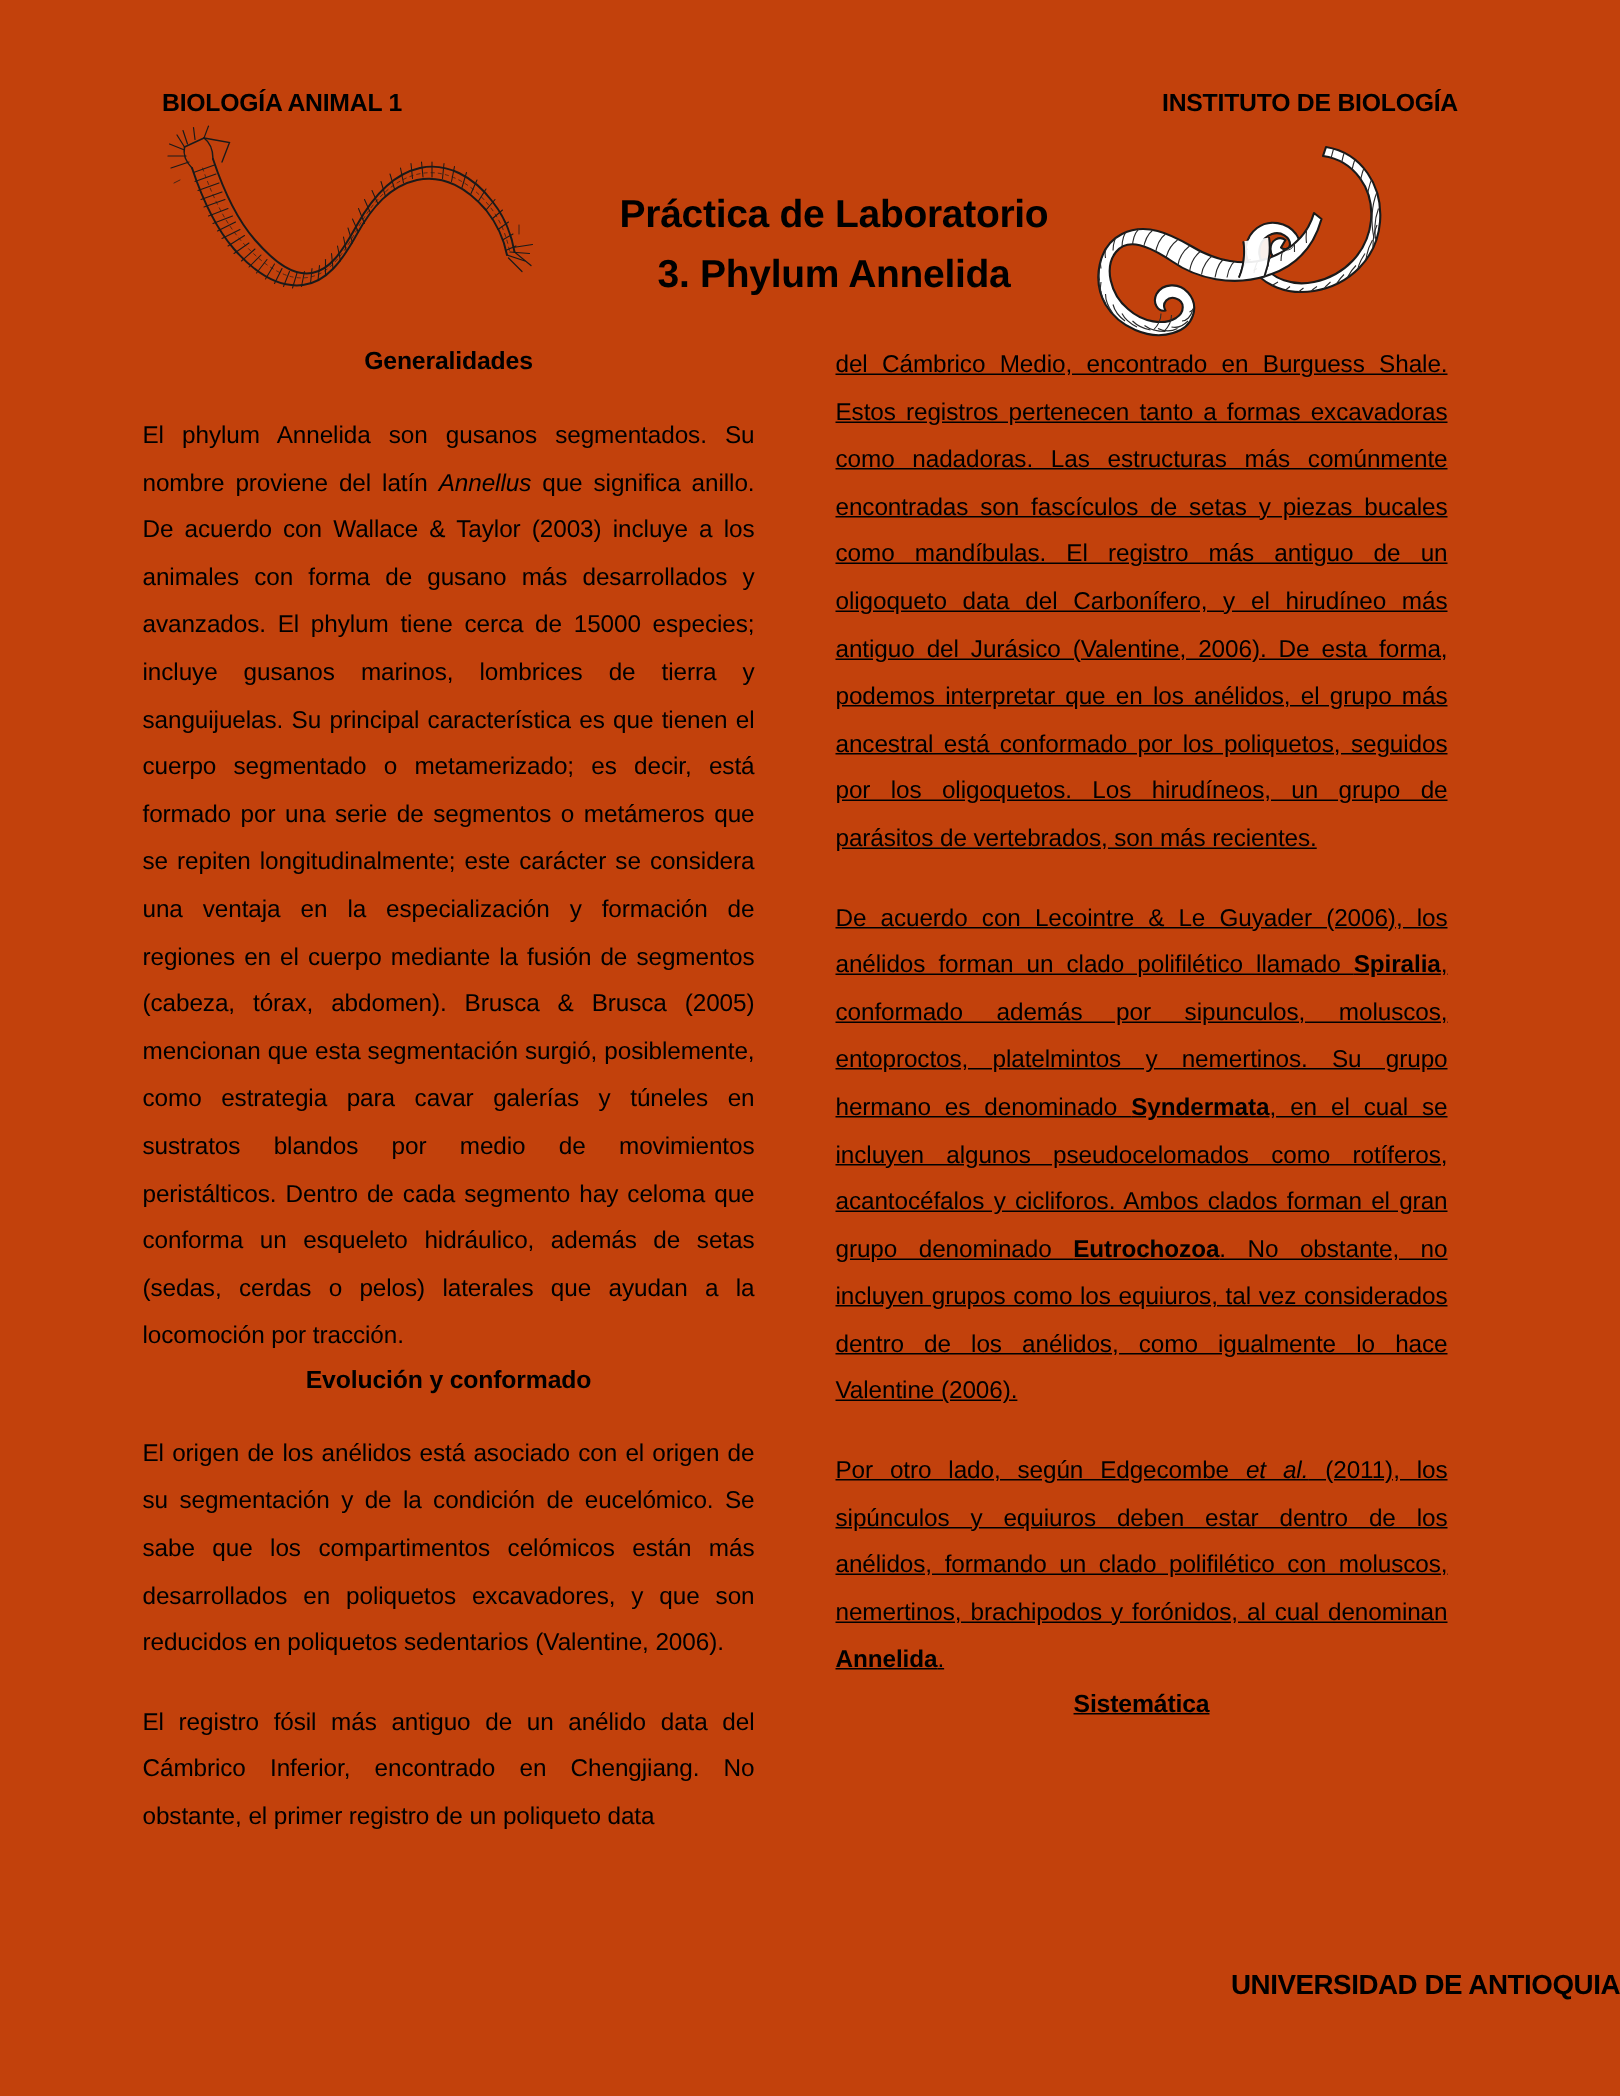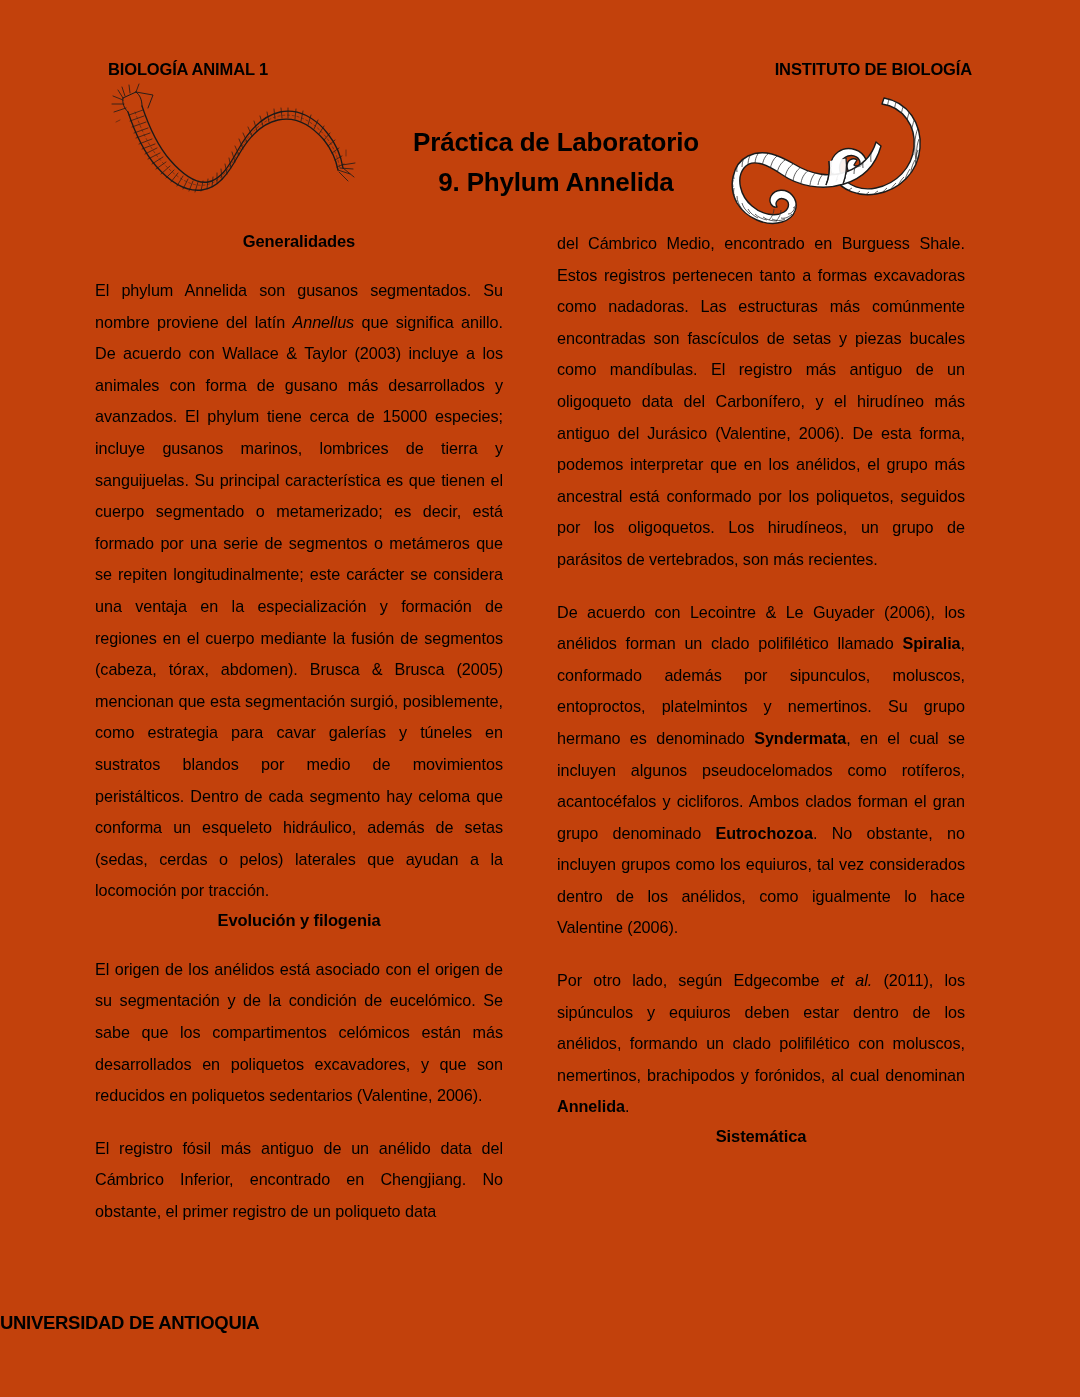--- a/index.html
+++ b/index.html
@@ -80,21 +80,21 @@
     left: 95px;
     width: 890px;
     height: 1060px;
   }
   .col {
     position: absolute;
     top: 0;
     width: 408px;
   }
   .col-left { left: 0; }
-  .col-right { left: 462px; }
+  .col-right { left: 462px; text-decoration: underline; }
 
   h2.section {
     margin: 0;
     font-size: 16.5px;
     font-weight: bold;
     text-align: center;
     line-height: 26px;
     letter-spacing: -0.1px;
   }
   .sec-gap-before { margin-top: 54px; }
@@ -114,21 +114,21 @@
 
   .i { font-style: italic; }
   .b { font-weight: bold; }
 
   
   .footer {
     position: absolute;
     left: 0;
     right: 0;
     top: 1312px;
-    text-align: left;
+    text-align: right;
   }
   .footer-text {
     display: inline-block;
     font-family: "Liberation Sans", sans-serif;
     font-size: 18.5px;
     font-weight: bold;
     letter-spacing: -0.3px;
     white-space: nowrap;
   }
 </style>
@@ -222,21 +222,21 @@
           <path d="M241,90 L250,99"></path>
 
         <path d="M18,40 l4,-2" stroke-width="0.5"></path>
         <path d="M248,74 l0,-6" stroke-width="0.5"></path>
       </g>
     </svg>
   </div>
 
   <div class="title-block">
     <div class="title-line">Práctica de Laboratorio</div>
-    <div class="title-line">9. Phylum Annelida</div>
+    <div class="title-line">3. Phylum Annelida</div>
   </div>
 
   <div class="illus illus-right">
     <svg viewBox="0 0 212 148" xmlns="http://www.w3.org/2000/svg">
       <defs>
         <clipPath id="wormClipA">
           <path d="M158,12 C182,16 196,38 194,62 C192,86 174,104 150,108
                    C132,111 116,104 108,92 C102,83 104,72 112,66
                    C120,60 132,62 138,70 C143,77 140,86 133,88
                    C127,90 121,86 121,80
@@ -371,21 +371,21 @@
     </svg>
   </div>
 
   <div class="columns">
 
     <div class="col col-left">
       <h2 class="section">Generalidades</h2>
 
       <p class="body"><span>El phylum Annelida son gusanos segmentados. Su nombre proviene del latín </span><span class="i">Annellus</span><span> que significa anillo. De acuerdo con Wallace &amp; Taylor (2003) incluye a los animales con forma de gusano más desarrollados y avanzados. El phylum tiene cerca de 15000 especies; incluye gusanos marinos, lombrices de tierra y sanguijuelas. Su principal característica es que tienen el cuerpo segmentado o metamerizado; es decir, está formado por una serie de segmentos o metámeros que se repiten longitudinalmente; este carácter se considera una ventaja en la especialización y formación de regiones en el cuerpo mediante la fusión de segmentos (cabeza, tórax, abdomen). Brusca &amp; Brusca (2005) mencionan que esta segmentación surgió, posiblemente, como estrategia para cavar galerías y túneles en sustratos blandos por medio de movimientos peristálticos. Dentro de cada segmento hay celoma que conforma un esqueleto hidráulico, además de setas (sedas, cerdas o pelos) laterales que ayudan a la locomoción por tracción.</span></p>
 
-      <h2 class="section sec-gap-before-lg">Evolución y filogenia</h2>
+      <h2 class="section sec-gap-before-lg">Evolución y conformado</h2>
 
       <p class="body">El origen de los anélidos está asociado con el origen de su segmentación y de la condición de eucelómico. Se sabe que los compartimentos celómicos están más desarrollados en poliquetos excavadores, y que son reducidos en poliquetos sedentarios (Valentine, 2006).</p>
 
       <p class="body">El registro fósil más antiguo de un anélido data del Cámbrico Inferior, encontrado en Chengjiang. No obstante, el primer registro de un poliqueto data</p>
     </div>
 
     <div class="col col-right">
       <p class="body">del Cámbrico Medio, encontrado en Burguess Shale. Estos registros pertenecen tanto a formas excavadoras como nadadoras. Las estructuras más comúnmente encontradas son fascículos de setas y piezas bucales como mandíbulas. El registro más antiguo de un oligoqueto data del Carbonífero, y el hirudíneo más antiguo del Jurásico (Valentine, 2006). De esta forma, podemos interpretar que en los anélidos, el grupo más ancestral está conformado por los poliquetos, seguidos por los oligoquetos. Los hirudíneos, un grupo de parásitos de vertebrados, son más recientes.</p>
 
       <p class="body"><span>De acuerdo con Lecointre &amp; Le Guyader (2006), los anélidos forman un clado polifilético llamado </span><span class="b">Spiralia</span><span>, conformado además por sipunculos, moluscos, entoproctos, platelmintos y nemertinos. Su grupo hermano es denominado </span><span class="b">Syndermata</span><span>, en el cual se incluyen algunos pseudocelomados como rotíferos, acantocéfalos y cicliforos. Ambos clados forman el gran grupo denominado </span><span class="b">Eutrochozoa</span><span>. No obstante, no incluyen grupos como los equiuros, tal vez considerados dentro de los anélidos, como igualmente lo hace Valentine (2006).</span></p>

